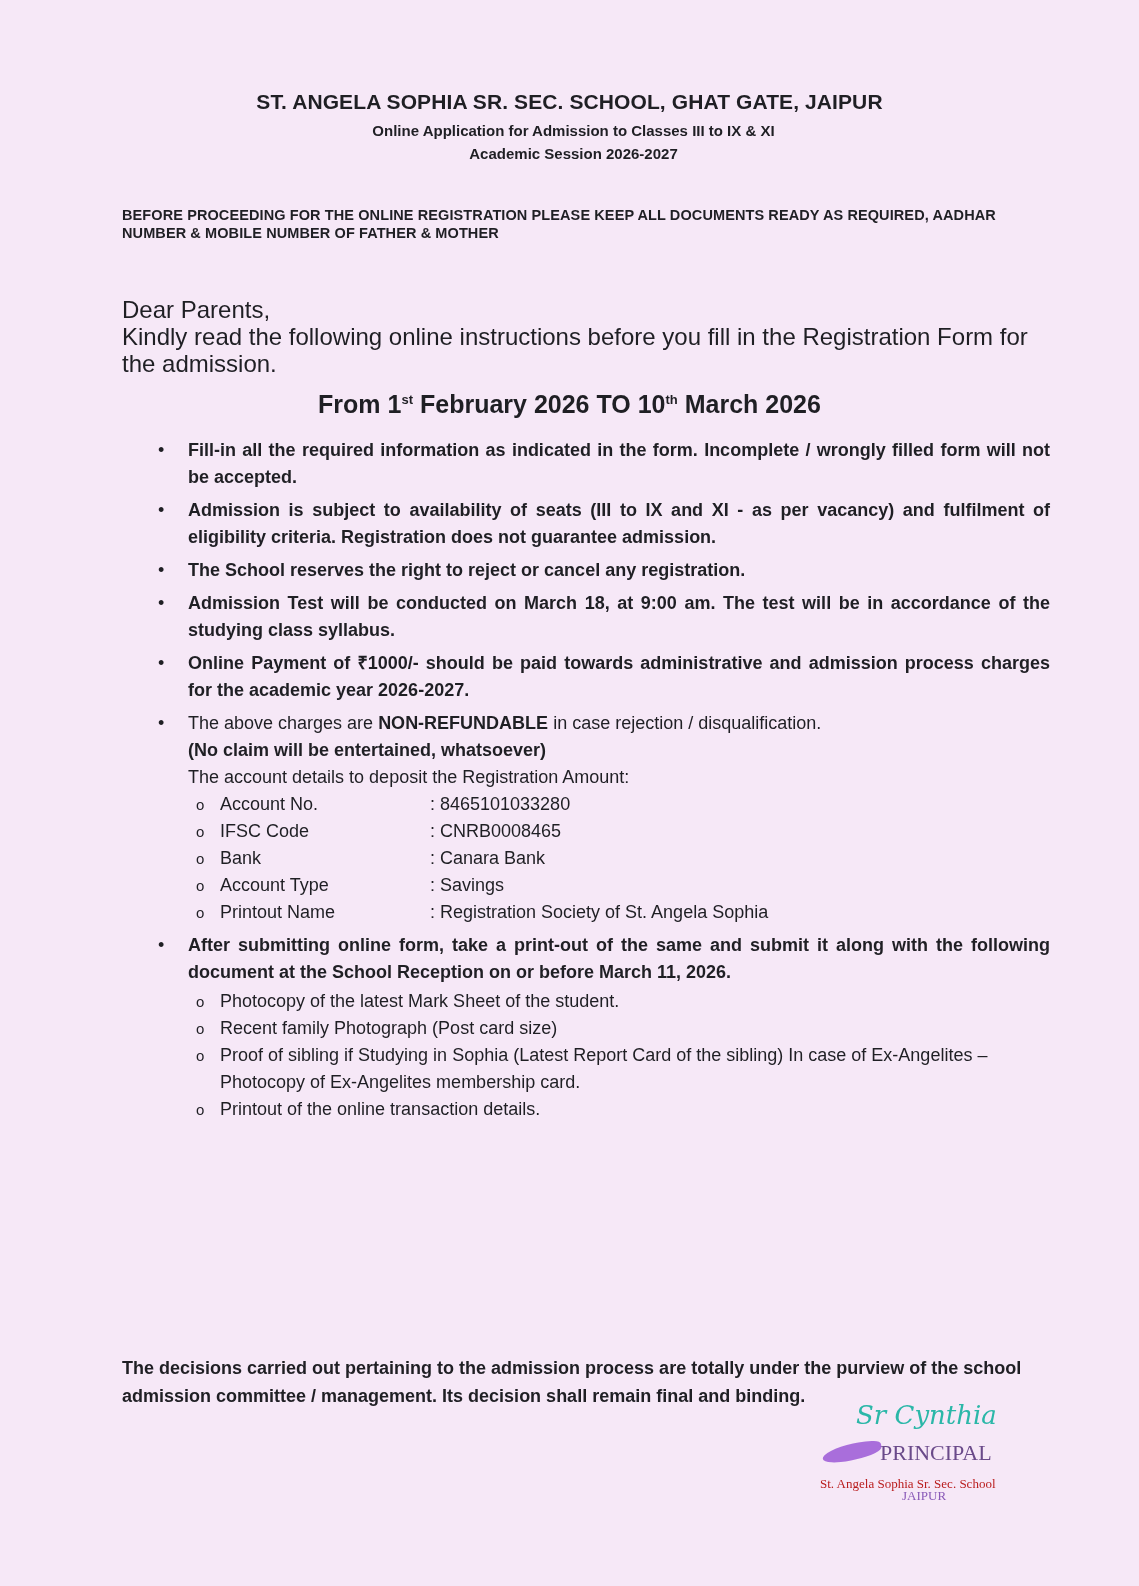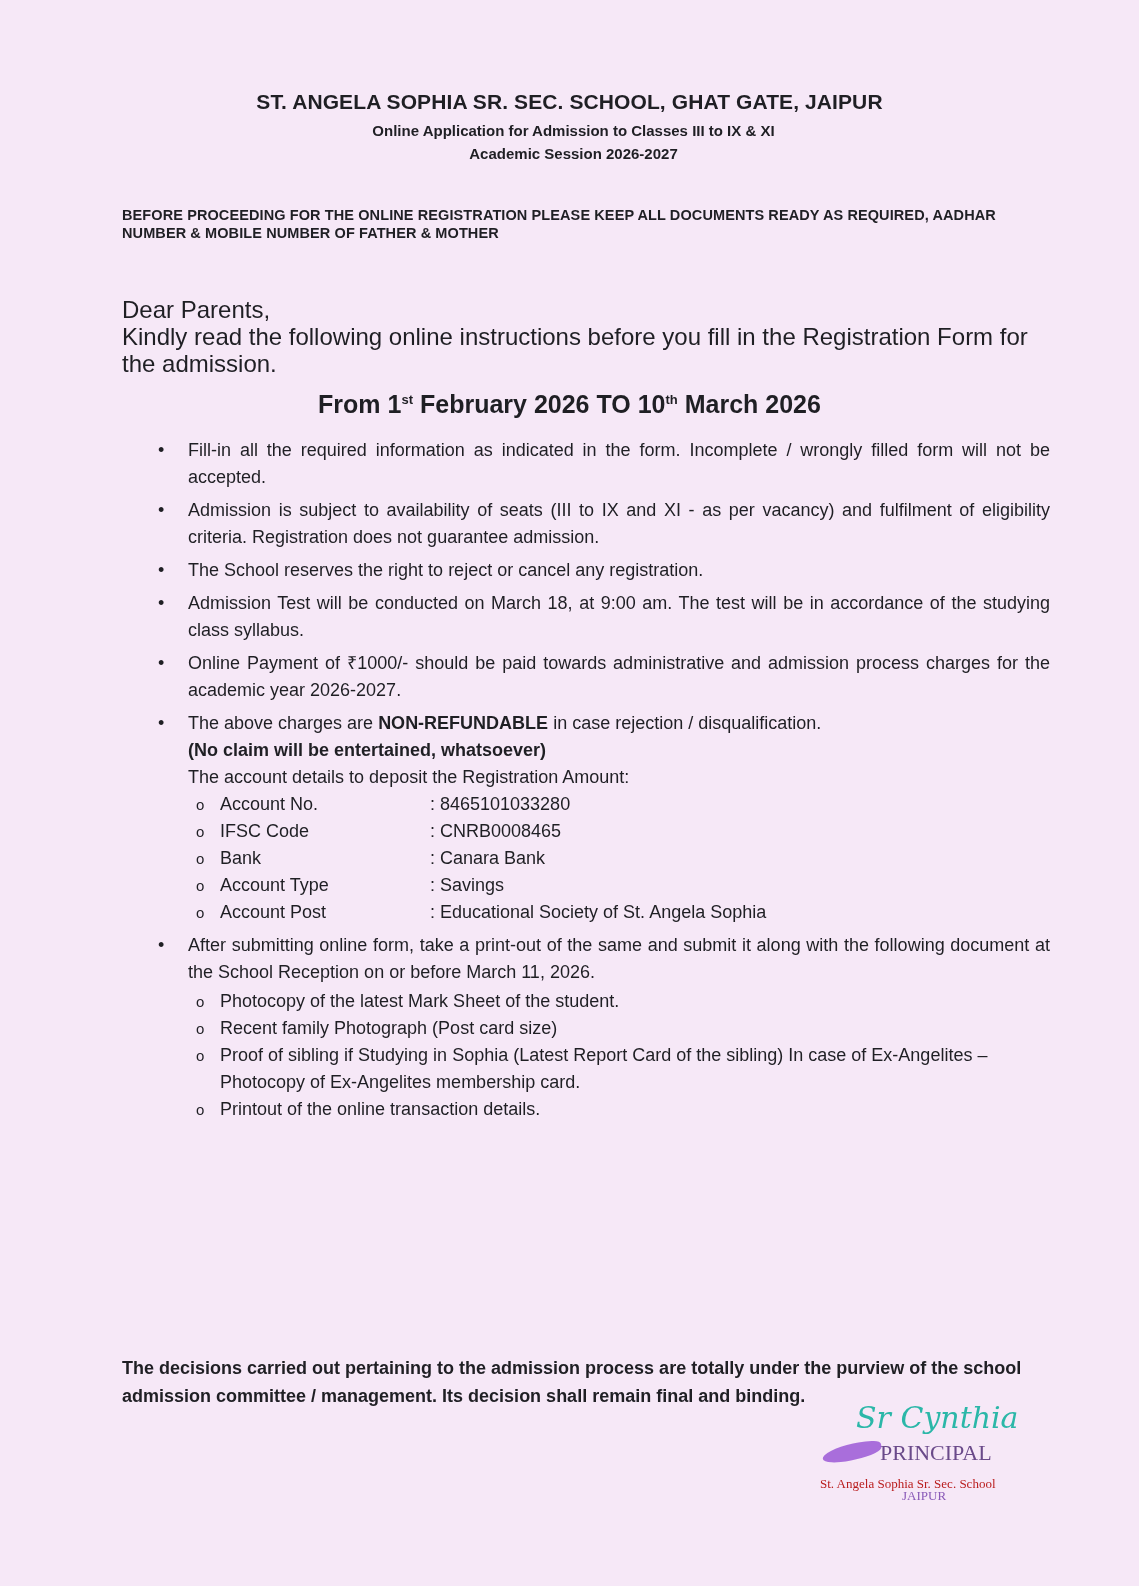--- a/index.html
+++ b/index.html
@@ -15,30 +15,30 @@
   .header { position: absolute; top: 90px; left: 0; width: 1139px; text-align: center; }
   .school-name { font-size: 21px; font-weight: bold; letter-spacing: 0.1px; margin: 0 0 8px 0; text-align: center; }
   .sub-line { font-size: 15px; font-weight: bold; margin: 0 0 6px 0; padding-left: 8px; }
   .notice { position: absolute; left: 122px; top: 206px; width: 920px; font-size: 14.5px; font-weight: bold; line-height: 18px; letter-spacing: 0.1px; }
   .greeting { position: absolute; left: 122px; top: 296px; width: 920px; font-size: 24px; line-height: 27px; }
   .dates { position: absolute; left: 0; top: 390px; width: 1139px; text-align: center; font-size: 25px; font-weight: bold; }
   .dates sup { font-size: 13px; vertical-align: super; line-height: 0; }
   .bullets { position: absolute; left: 150px; top: 437px; width: 900px; font-size: 18px; line-height: 27px; }
   .bullet { position: relative; padding-left: 38px; margin-bottom: 6px; }
   .bullet .dot { position: absolute; left: 8px; top: 0; }
-  .justify { text-align: justify; text-align-last: left; }
+  .justify { text-align: justify; text-align-last: left; font-weight: bold; }
   .sublist { margin-top: 0; }
   .sub { position: relative; padding-left: 70px; line-height: 27px; }
   .sub .circle { position: absolute; left: 46px; top: 0; font-size: 15px; }
   .acct-row { position: relative; padding-left: 70px; line-height: 27px; display: flex; }
   .acct-row .circle { position: absolute; left: 46px; top: 0; font-size: 15px; }
   .acct-label { width: 210px; }
   .final { position: absolute; left: 122px; top: 1318px; width: 920px; font-size: 18px; font-weight: bold; line-height: 28px; margin-top: 36px; }
   .signature-block { position: absolute; left: 820px; top: 1400px; width: 230px; text-align: center; }
-  .sig { font-family: "DejaVu Serif", serif; font-style: italic; color: #2bb7a8; font-size: 30px; position: absolute; left: 36px; top: 0; }
+  .sig { font-family: "DejaVu Serif", serif; font-style: italic; color: #2bb7a8; font-size: 26px; position: absolute; left: 36px; top: 0; }
   .stamp-title { position: absolute; left: 60px; top: 40px; font-family: "Liberation Serif", serif; font-size: 22px; color: #6a4a8a; }
   .stamp-smudge { position: absolute; left: 2px; top: 44px; width: 60px; height: 16px; background: #9b58d6; border-radius: 60% 40% 50% 50%; transform: rotate(-12deg); opacity: 0.85; }
   .stamp-school { position: absolute; left: 0; top: 76px; font-family: "Liberation Serif", serif; font-size: 13px; color: #b91c1c; white-space: nowrap; }
   .stamp-city { position: absolute; left: 82px; top: 88px; font-family: "Liberation Serif", serif; font-size: 13px; color: #8a5ab8; }
   .bold { font-weight: bold; }
 </style>
 </head>
 <body>
 
 <div class="page">
@@ -105,22 +105,22 @@
         <span class="acct-label">Bank</span>
         <span>: Canara Bank</span>
       </div>
       <div class="acct-row">
         <span class="circle">o</span>
         <span class="acct-label">Account Type</span>
         <span>: Savings</span>
       </div>
       <div class="acct-row">
         <span class="circle">o</span>
-        <span class="acct-label">Account Post</span>
-        <span>: Educational Society of St. Angela Sophia</span>
+        <span class="acct-label">Printout Name</span>
+        <span>: Registration Society of St. Angela Sophia</span>
       </div>
     </div>
 
     <div class="bullet">
       <span class="dot">•</span>
       <div class="justify">After submitting online form, take a print-out of the same and submit it along with the following document at the School Reception on or before March 11, 2026.</div>
     </div>
 
     <div class="sublist" style="margin-top:-4px;">
       <div class="sub">

